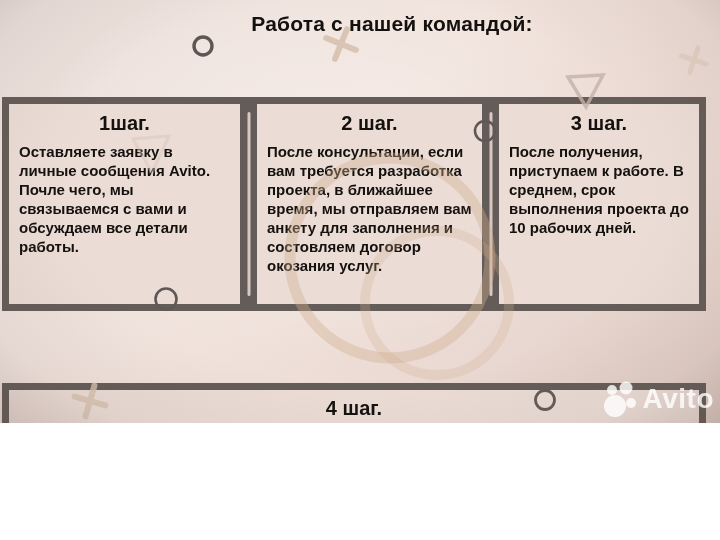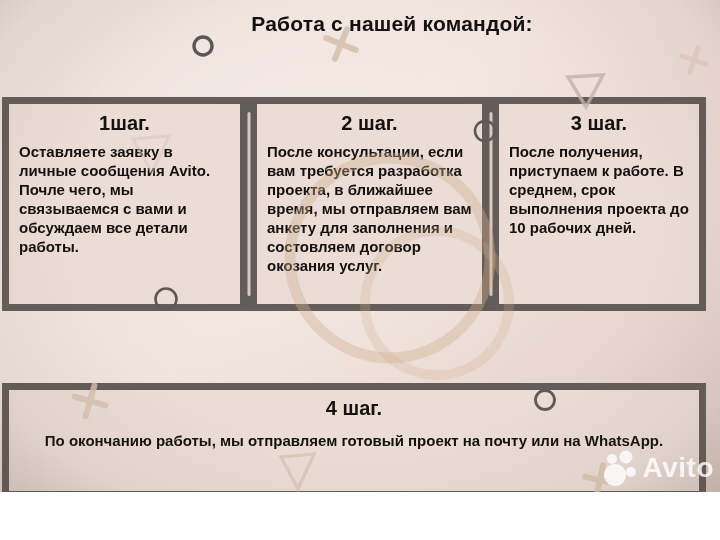--- a/index.html
+++ b/index.html
@@ -2,21 +2,21 @@
 <html><head>
 <meta charset="utf-8">
 <style>
   * { margin:0; padding:0; box-sizing:border-box; }
   html,body { width:720px; height:540px; overflow:hidden; }
   body {
     font-family:"Liberation Sans","DejaVu Sans",sans-serif;
     font-weight:bold;
   }
   .stage {
-    position:relative; width:720px; height:492px; overflow:hidden;
+    position:relative; width:720px; height:423px; overflow:hidden;
     background:
       radial-gradient(ellipse at 45% 38%, rgba(255,255,255,0.35) 0%, rgba(255,255,255,0) 55%),
       linear-gradient(135deg,#ece1dd 0%, #f1e3dc 45%, #e9d8d1 75%, #dfccc4 100%);
   }
   .stage::after {
     content:""; position:absolute; inset:0; pointer-events:none; z-index:9;
     background:radial-gradient(ellipse at 50% 45%, rgba(0,0,0,0) 58%, rgba(104,84,74,0.08) 84%, rgba(94,74,64,0.22) 100%);
   }
   .page-title {
     position:absolute; left:64px; top:12px; width:656px;

